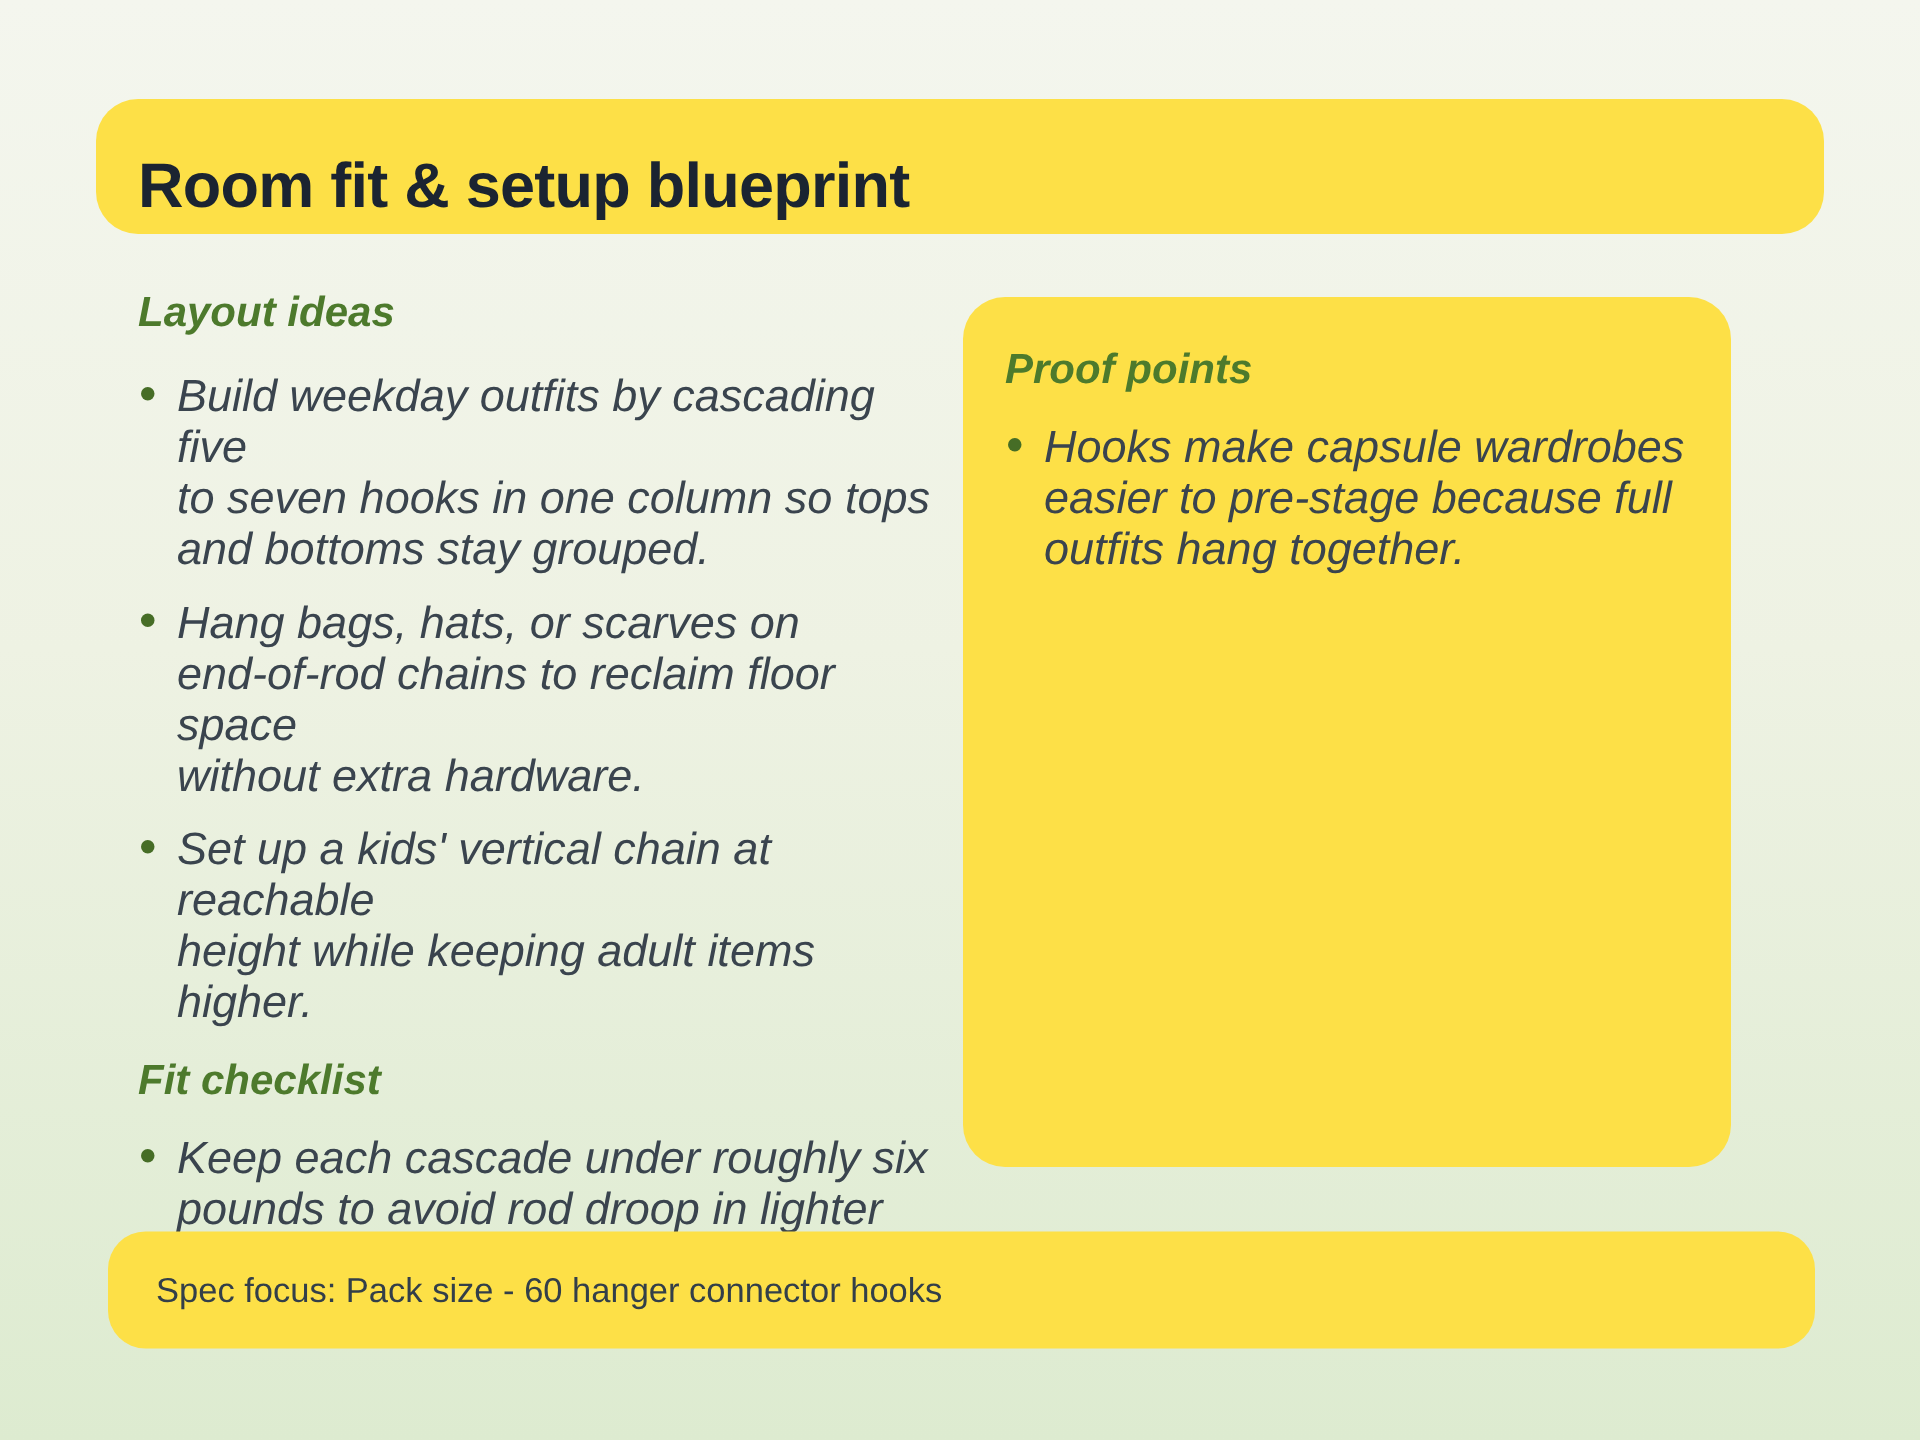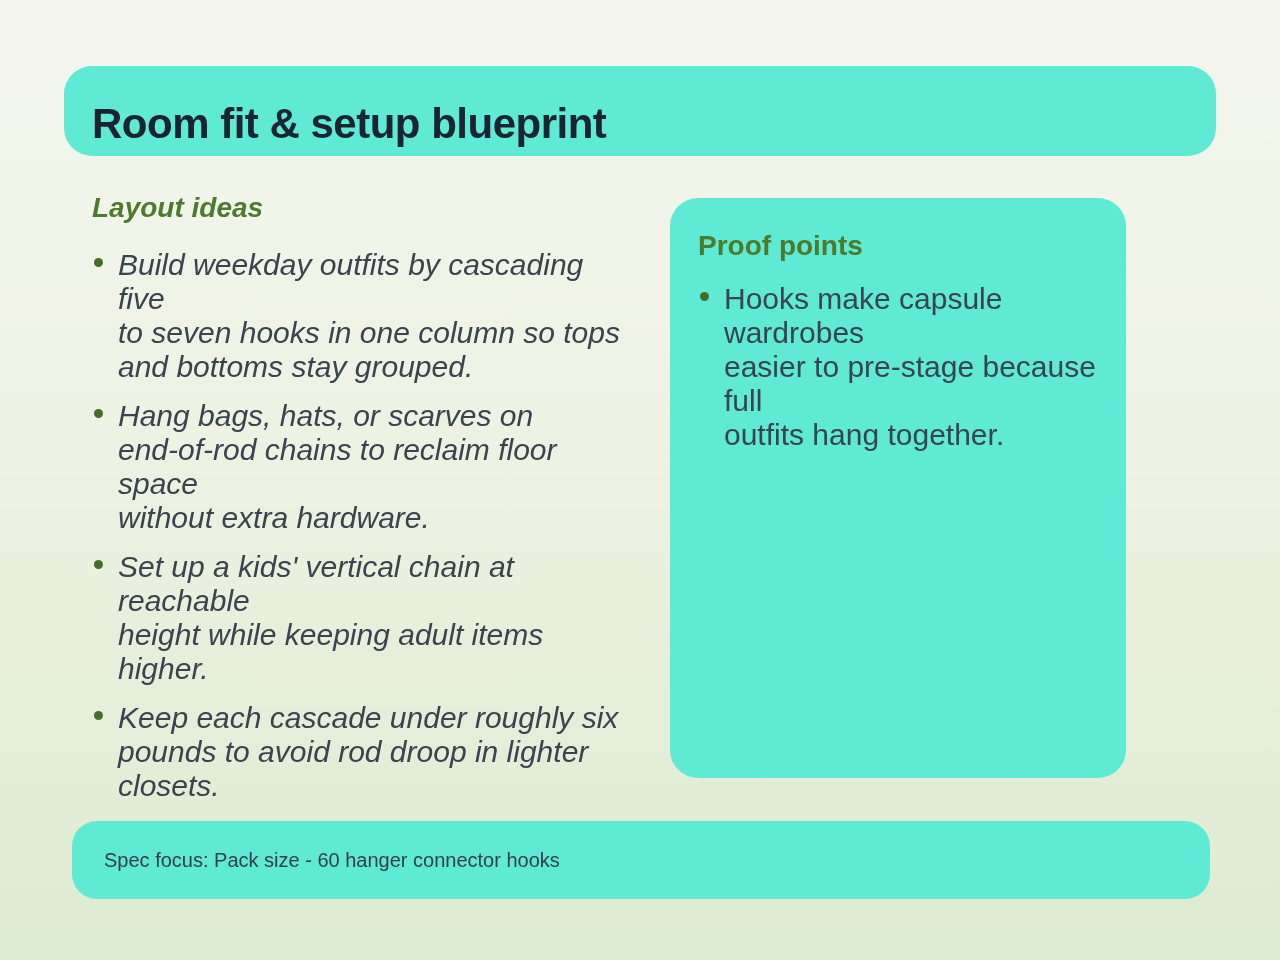--- a/index.html
+++ b/index.html
@@ -4,21 +4,21 @@
 <style>
   * { margin: 0; padding: 0; box-sizing: border-box; }
   html, body { width: 1280px; height: 960px; }
   body {
     font-family: "Liberation Sans", sans-serif;
     position: relative;
     overflow: hidden;
     background: linear-gradient(180deg, #f4f6ee 0%, #eef2e3 45%, #ddebd0 100%);
   }
 
-  .card { background: #5eead4; position: absolute; }
+  .card { background: #fde047; position: absolute; }
 
   
   .header-card {
     left: 64px; top: 66px; width: 1152px; height: 90px;
     border-radius: 28px;
   }
   .page-title {
     position: absolute; left: 28px; bottom: 8px;
     font-size: 42px; font-weight: 700; letter-spacing: -0.5px;
     color: #1b2431;
@@ -46,34 +46,34 @@
   }
   .li-text {
     display: block; white-space: pre-line;
     font-size: 30px; line-height: 34px; color: #3a444e;
   }
   
   li.occluded .li-text { margin-top: 34px; }
 
   
   .proof-card {
-    left: 670px; top: 198px; width: 456px; height: 580px;
-    border-radius: 28px; padding: 30px 28px 0 28px;
+    left: 642px; top: 198px; width: 512px; height: 580px;
+    border-radius: 28px; padding: 30px 28px 0 28px; font-style: italic;
   }
   .proof-card .section-heading { margin-bottom: 18px; }
   .proof-card ul.bullets li { margin-bottom: 14px; }
 
   
   .spec-bar {
     left: 72px; top: 821px; width: 1138px; height: 78px;
     border-radius: 25px; z-index: 10;
     display: flex; align-items: center;
     padding-left: 32px;
   }
-  .spec-text { font-size: 20px; color: #333f49; }
+  .spec-text { font-size: 23px; color: #333f49; }
 </style>
 </head>
 <body>
 
 <div class="card header-card">
   <div class="page-title">Room fit &amp; setup blueprint</div>
 </div>
 
 <div class="left-col">
 
@@ -91,20 +91,21 @@
 end-of-rod chains to reclaim floor space
 without extra hardware.</span>
     </li>
     <li>
       <span class="dot"></span>
       <span class="li-text">Set up a kids' vertical chain at reachable
 height while keeping adult items higher.</span>
     </li>
   </ul>
 
+  <div class="section-heading second">Fit checklist</div>
   <ul class="bullets">
     <li>
       <span class="dot"></span>
       <span class="li-text">Keep each cascade under roughly six
 pounds to avoid rod droop in lighter
 closets.</span>
     </li>
   </ul>
 
 </div>

